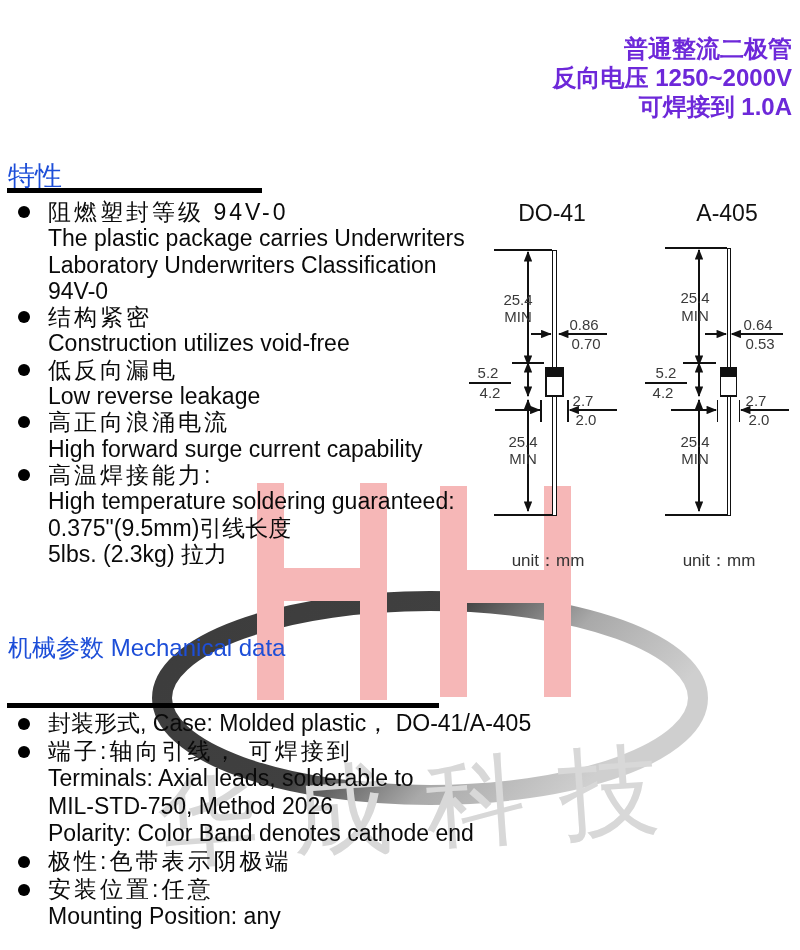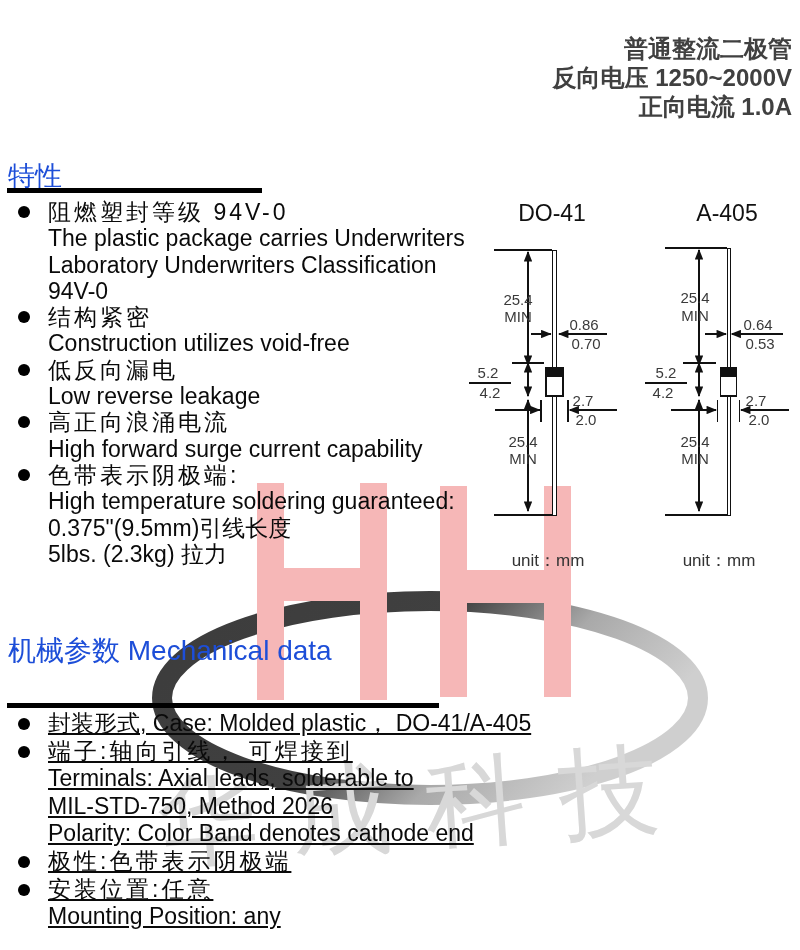--- a/index.html
+++ b/index.html
@@ -19,30 +19,30 @@
   }
   .wm-h{position:absolute;z-index:1;}
   .wm-h i{position:absolute;background:#f6b7b7;display:block;}
   .wm-h .bl{left:0;top:0;bottom:0;width:27px;}
   .wm-h .br{right:0;top:0;bottom:0;width:27px;}
   .wm-h .bx{left:27px;right:27px;height:33px;}
   
   .hdr{
     position:absolute;top:34px;right:8px;z-index:2;
     text-align:right;font-weight:bold;font-size:24px;line-height:29px;
-    color:#404040;white-space:nowrap;
+    color:#6d28d9;white-space:nowrap;
   }
   
   .sec-title{position:absolute;left:8px;z-index:2;font-weight:normal;color:#1d4ed8;white-space:nowrap;}
   .rule{position:absolute;left:7px;height:5px;background:#000;z-index:2;}
   
   .blist{position:absolute;left:8px;z-index:2;}
   .row{position:relative;padding-left:40px;white-space:nowrap;font-size:23px;}
   .flist .row{height:26.3px;line-height:26.3px;}
-  .mlist .row{height:27.6px;line-height:27.6px;text-decoration:underline;}
+  .mlist .row{height:27.6px;line-height:27.6px;}
   .row .dot{position:absolute;left:10px;width:12px;height:12px;border-radius:50%;background:#000;}
   .flist .dot{top:7px;} .mlist .dot{top:8px;}
   .zh{letter-spacing:3px;}
   
   .diag{position:absolute;z-index:2;}
   .diag line, .diag rect{shape-rendering:crispEdges;}
   .dimtxt{font-family:"Liberation Sans",sans-serif;font-size:15px;fill:#3a3a3a;}
   .unittxt{font-family:"Liberation Sans",sans-serif;font-size:17px;fill:#333;}
   .pkgtitle{font-family:"Liberation Sans",sans-serif;font-size:23px;fill:#111;}
 </style>
@@ -70,38 +70,38 @@
 </div>
 <div class="wm-h" style="left:440px;top:486px;width:131px;height:211px">
   <i class="bl"></i>
     <i class="br"></i>
     <i class="bx" style="top:84px"></i>
 </div>
 
 <div class="hdr">
   <div>普通整流二极管</div>
   <div>反向电压 1250~2000V</div>
-  <div>正向电流 1.0A</div>
+  <div>可焊接到 1.0A</div>
 </div>
 
 <div class="sec-title" style="top:158px;font-size:27px">特性</div>
 <div class="rule" style="top:188px;width:255px"></div>
 
 <div class="blist flist" style="top:199px;width:430px">
   <div class="row"><span class="dot"></span><span class="zh">阻燃塑封等级 94V-0</span></div>
   <div class="row"><span>The plastic package carries Underwriters</span></div>
   <div class="row"><span>Laboratory Underwriters Classification</span></div>
   <div class="row"><span>94V-0</span></div>
   <div class="row"><span class="dot"></span><span class="zh">结构紧密</span></div>
   <div class="row"><span>Construction utilizes void-free</span></div>
   <div class="row"><span class="dot"></span><span class="zh">低反向漏电</span></div>
   <div class="row"><span>Low reverse leakage</span></div>
   <div class="row"><span class="dot"></span><span class="zh">高正向浪涌电流</span></div>
   <div class="row"><span>High forward surge current capability</span></div>
-  <div class="row"><span class="dot"></span><span class="zh">色带表示阴极端:</span></div>
+  <div class="row"><span class="dot"></span><span class="zh">高温焊接能力:</span></div>
   <div class="row"><span>High temperature soldering guaranteed:</span></div>
   <div class="row"><span>0.375"(9.5mm)引线长度</span></div>
   <div class="row"><span>5lbs. (2.3kg)  拉力</span></div>
 </div>
 
 <svg class="diag" style="left:455px;top:193px" width="185" height="390" viewBox="0 0 185 390">
   <defs>
     <marker id="arr" viewBox="0 0 10 8" refX="9" refY="4" markerWidth="9" markerHeight="7" orient="auto-start-reverse">
       <path d="M0,0 L10,4 L0,8 z" fill="#111"></path>
     </marker>
@@ -164,21 +164,21 @@
   <text class="dimtxt" x="125" y="156" text-anchor="middle">0.53</text>
   <text class="dimtxt" x="31" y="185" text-anchor="middle">5.2</text>
   <text class="dimtxt" x="28" y="205" text-anchor="middle">4.2</text>
   <text class="dimtxt" x="121" y="213" text-anchor="middle">2.7</text>
   <text class="dimtxt" x="124" y="232" text-anchor="middle">2.0</text>
   <text class="dimtxt" x="60" y="254" text-anchor="middle">25.4</text>
   <text class="dimtxt" x="60" y="271" text-anchor="middle">MIN</text>
   <text class="unittxt" x="84" y="373" text-anchor="middle">unit：mm</text>
 </svg>
 
-<div class="sec-title" style="top:632px;font-size:28px">机械参数 Mechanical data</div>
+<div class="sec-title" style="top:632px;font-size:24px">机械参数 Mechanical data</div>
 <div class="rule" style="top:703px;width:432px"></div>
 
 <div class="blist mlist" style="top:710px;width:460px">
   <div class="row"><span class="dot"></span><span>封装形式, Case: Molded plastic， DO-41/A-405</span></div>
   <div class="row"><span class="dot"></span><span class="zh">端子:轴向引线， 可焊接到</span></div>
   <div class="row"><span>Terminals: Axial leads, solderable to</span></div>
   <div class="row"><span>MIL-STD-750, Method 2026</span></div>
   <div class="row"><span>Polarity: Color Band denotes cathode end</span></div>
   <div class="row"><span class="dot"></span><span class="zh">极性:色带表示阴极端</span></div>
   <div class="row"><span class="dot"></span><span class="zh">安装位置:任意</span></div>

